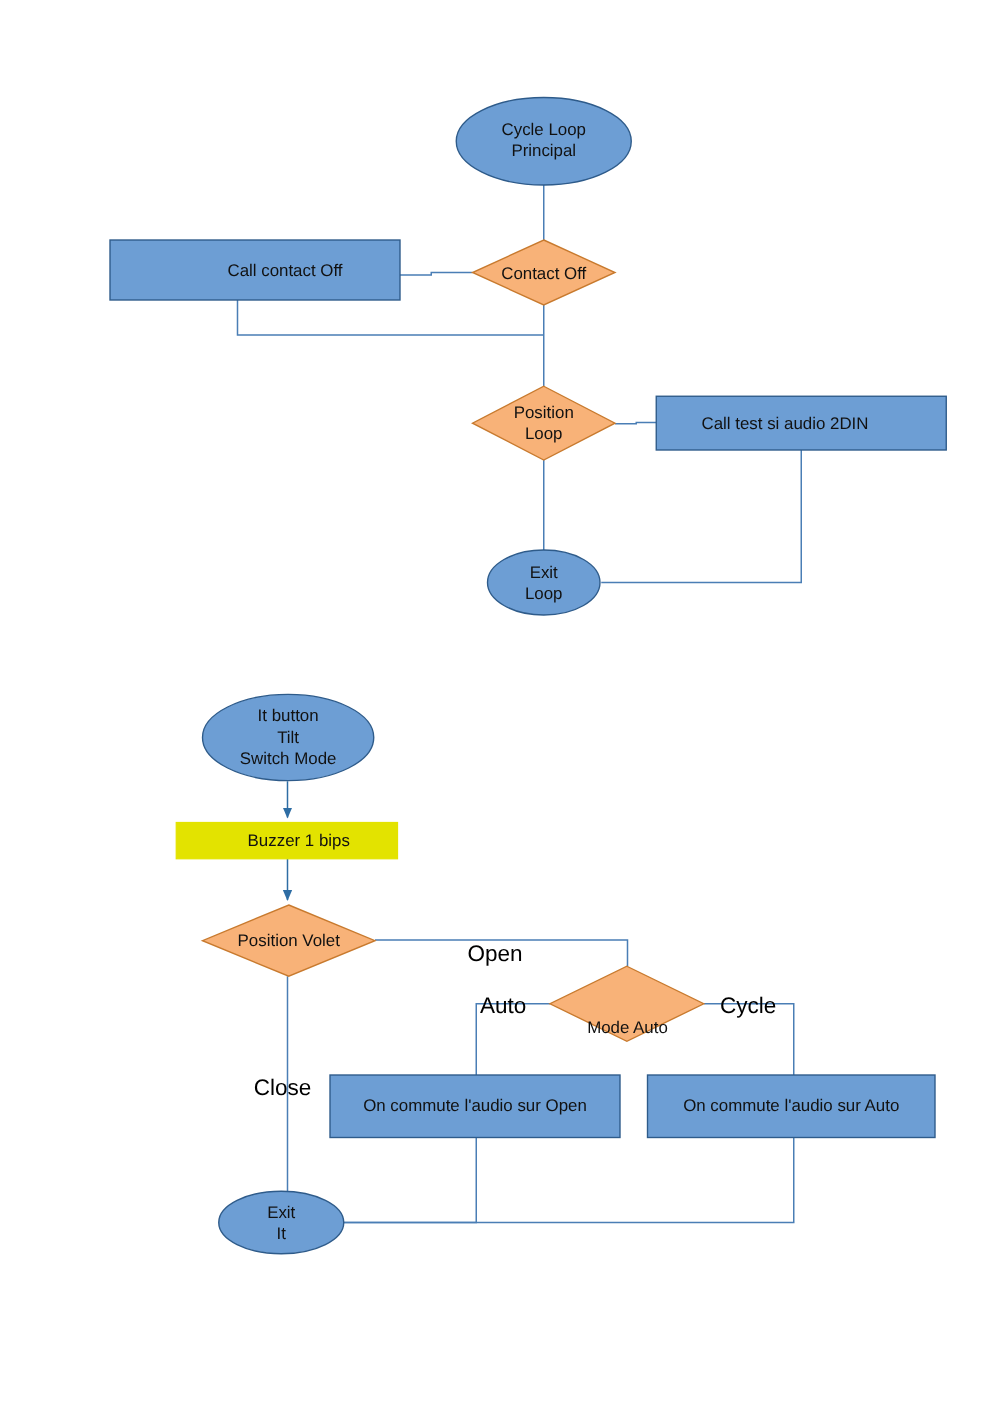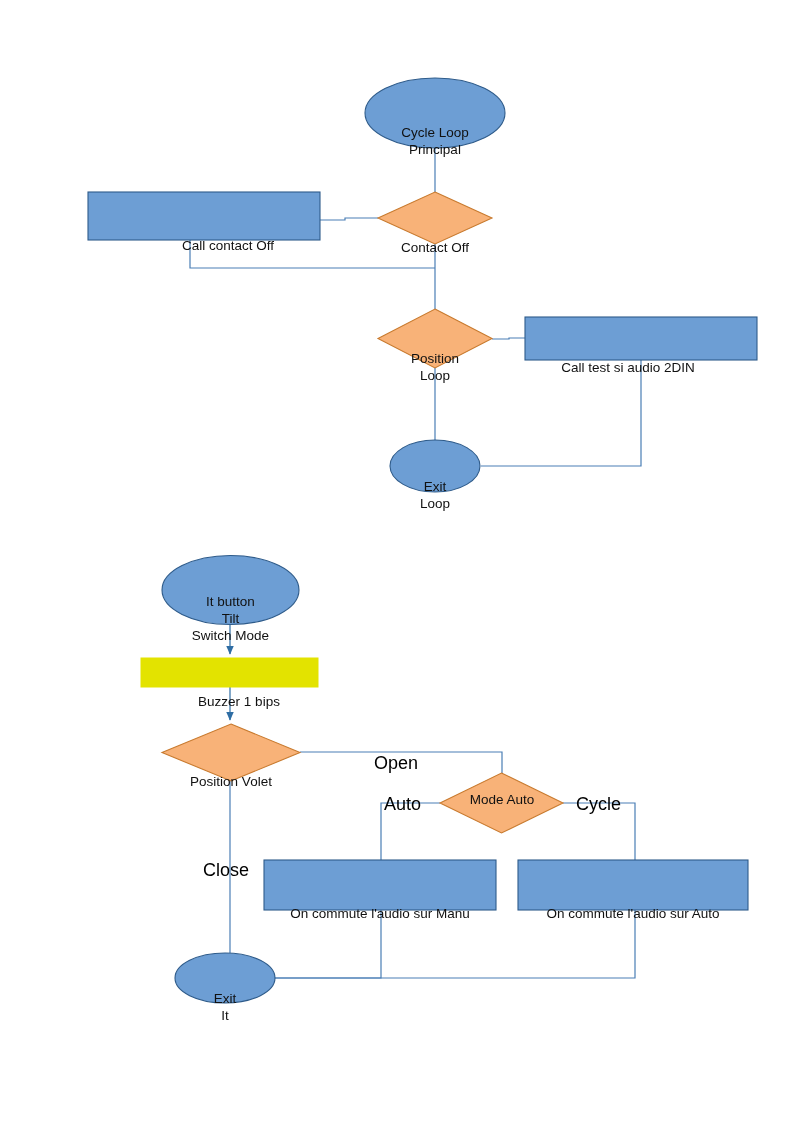--- a/index.html
+++ b/index.html
@@ -23,21 +23,20 @@
   }
   .node-label {
     position: absolute;
     text-align: center;
     color: #111111;
     font-size: 13.5px;
     line-height: 17px;
     font-family: "Liberation Sans", sans-serif;
     white-space: pre;
     pointer-events: none;
-    margin-top: 29px;
   }
   .edge-label {
     position: absolute;
     color: #000000;
     font-size: 18px;
     font-family: "Liberation Sans", sans-serif;
     white-space: nowrap;
   }
 </style>
 </head>
@@ -129,23 +128,23 @@
 Loop</div>
 
 <div class="node-label" style="left:130px; top:564px; width:201px;">It button
 Tilt
 Switch Mode</div>
 
 <div class="node-label" style="left:141px; top:664px; width:196px;">Buzzer 1 bips</div>
 
 <div class="node-label" style="left:151px; top:744px; width:160px;">Position Volet</div>
 
-<div class="node-label" style="left:432px; top:762px; width:140px;">Mode Auto</div>
+<div class="node-label" style="left:432px; top:813px; width:140px;">Mode Auto</div>
 
-<div class="node-label" style="left:264px; top:876px; width:232px;">On commute l'audio sur Manu</div>
+<div class="node-label" style="left:264px; top:876px; width:232px;">On commute l'audio sur Open</div>
 
 <div class="node-label" style="left:518px; top:876px; width:230px;">On commute l'audio sur Auto</div>
 
 <div class="node-label" style="left:175px; top:961px; width:100px;">Exit
 It</div>
 
 <div class="edge-label" style="left:374px; top:753px;">Open</div>
 
 <div class="edge-label" style="left:203px; top:860px;">Close</div>
 

